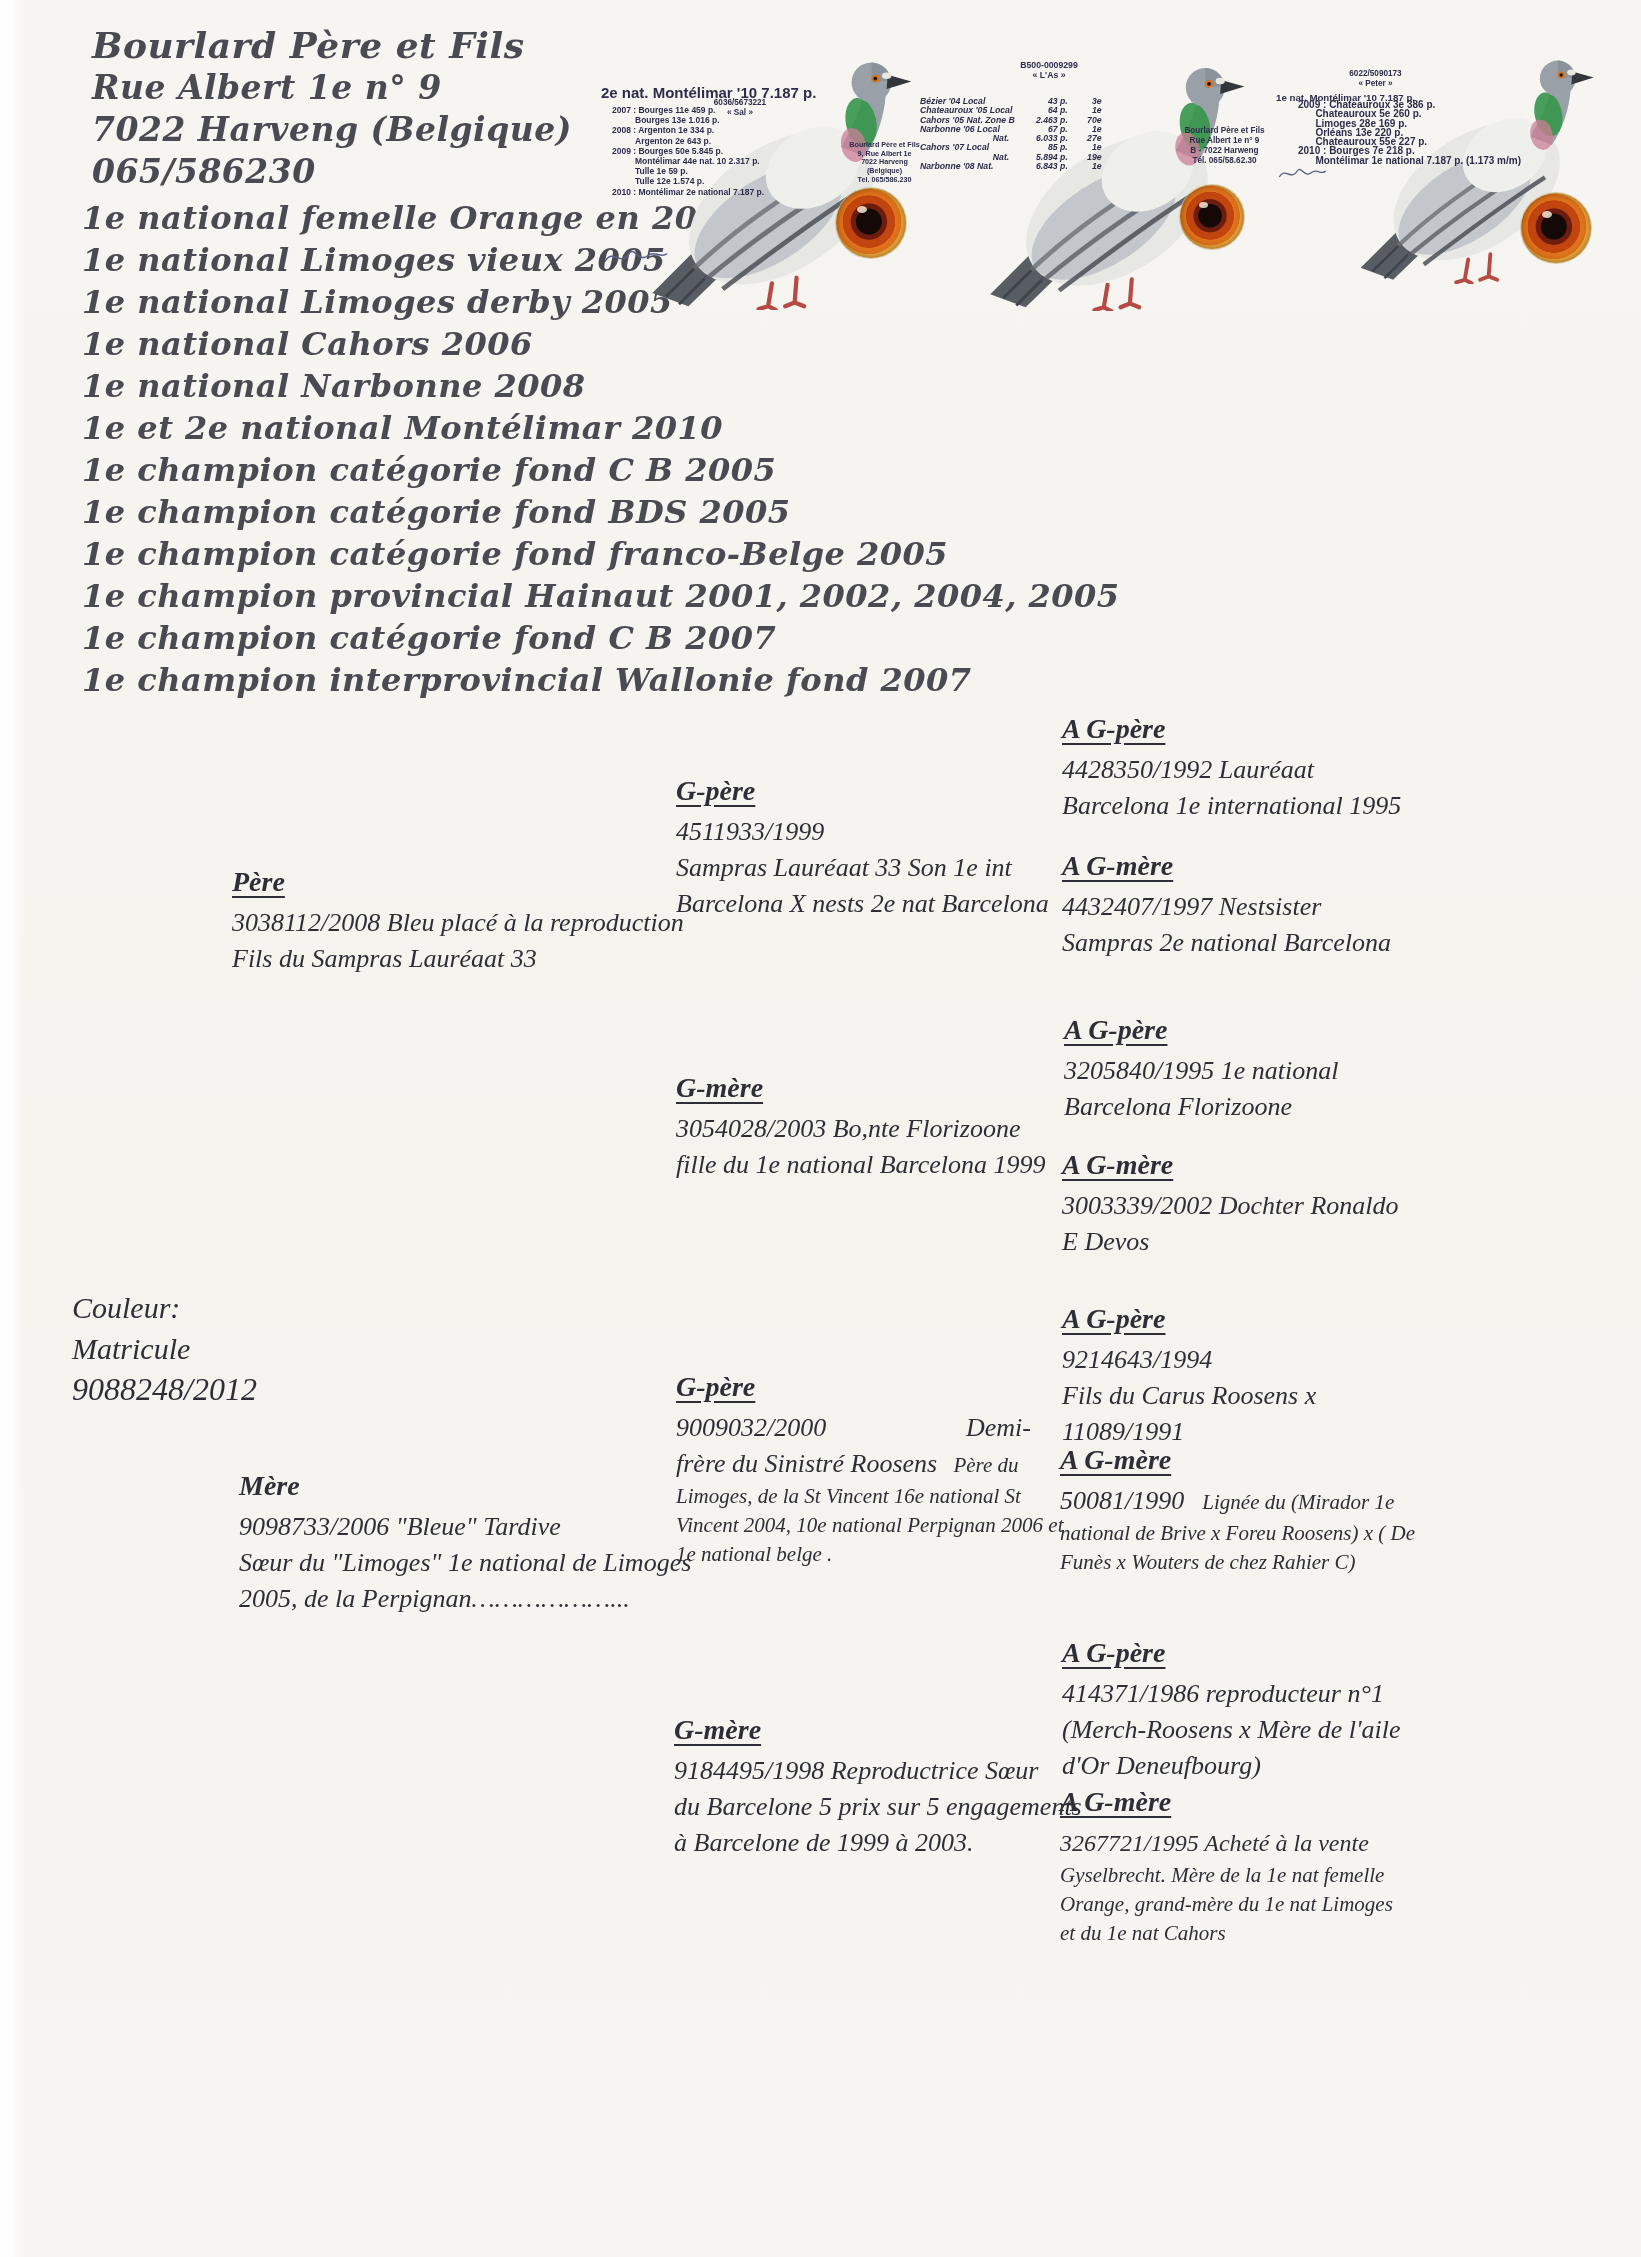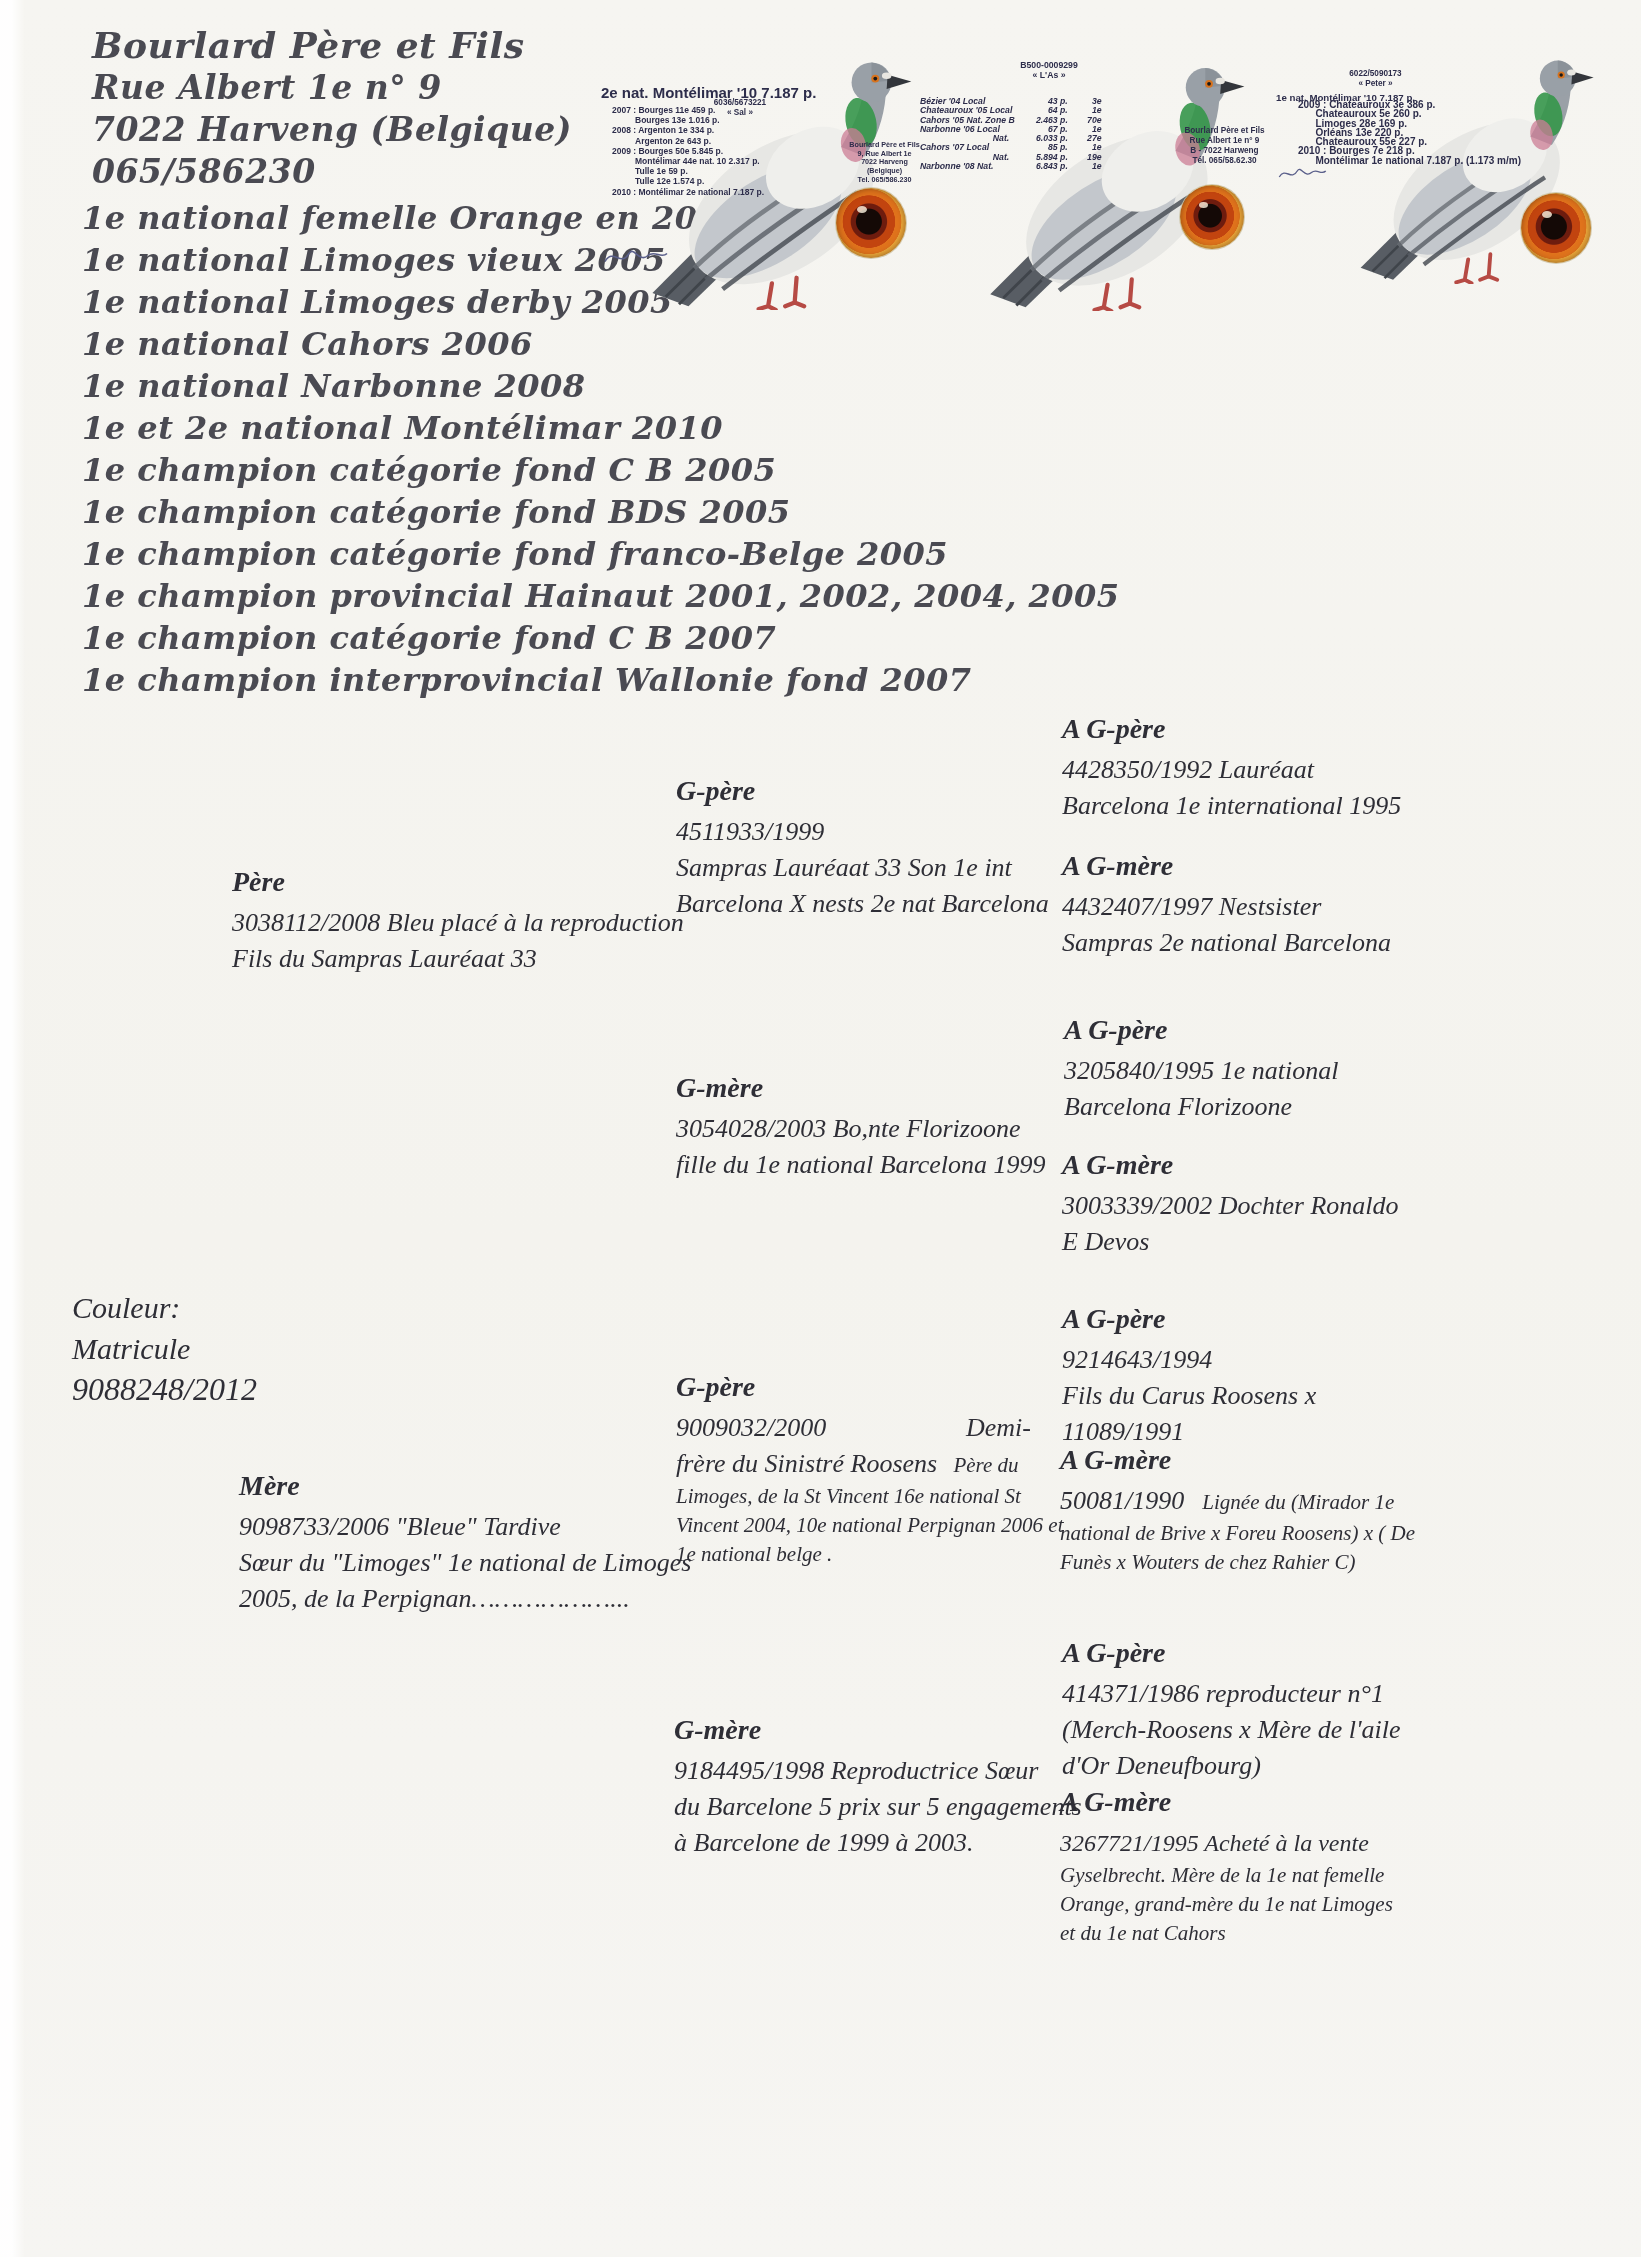--- a/index.html
+++ b/index.html
@@ -9,21 +9,21 @@
       linear-gradient(180deg,#f6f5f1 0%,#f4f3ee 55%,#f6f5f2 100%);
     font-family:"Liberation Serif",serif;}
   .abs{position:absolute;}
   
   .script{font-family:"DejaVu Serif",serif;font-style:italic;font-weight:bold;color:#4a4a52;letter-spacing:0.5px;}
   .hdr1{font-size:36px;line-height:44px;}
   .hdr{font-size:33px;line-height:42px;}
   .ach{font-size:32px;line-height:42px;white-space:nowrap;}
   
   .ped{font-family:"Liberation Serif",serif;font-style:italic;color:#2e2e36;}
-  .ped .label{font-size:28px;font-weight:bold;text-underline-offset:4.8px;margin-bottom:6.8px;white-space:nowrap;}
+  .ped .label{font-size:28px;font-weight:bold;text-decoration:underline;text-underline-offset:4.8px;margin-bottom:6.8px;white-space:nowrap;}
   .ped .label.plain{text-decoration:none;}
   .ped .ln{font-size:26px;line-height:36px;white-space:nowrap;}
   .ped .ln .sm, .ped .ln.sm{font-size:21px;line-height:29px;}
   .row-split{display:flex;justify-content:space-between;}
   
   .card{font-family:"Liberation Sans",sans-serif;font-weight:bold;color:#2d2d4b;z-index:3;}
   .ctr{text-align:center;}
   .res-ln{white-space:nowrap;}
   .ind{padding-left:23px;}
   .ind-s{padding-left:17.4px;}

